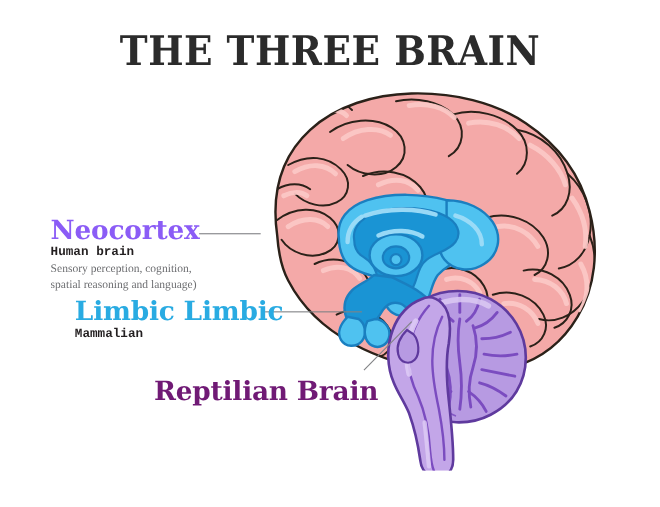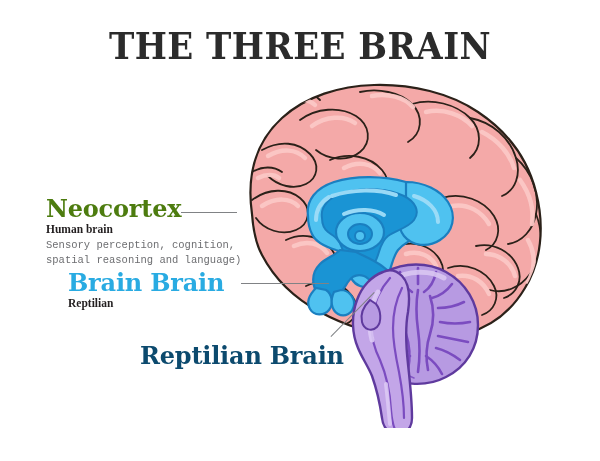--- a/index.html
+++ b/index.html
@@ -50,30 +50,30 @@
   .label-head {
     font-family: "DejaVu Serif", serif;
     font-weight: bold;
     font-size: 24px;
     line-height: 1.05;
     letter-spacing: -0.2px;
     white-space: nowrap;
     margin: 0;
   }
   .label-sub {
-    font-family: Liberation Serif, serif;
+    font-family: Liberation Mono, monospace;
     font-weight: bold;
     font-size: 11.5px;
     color: #231f20;
     margin: 2px 0 0 0;
     line-height: 1.15;
     white-space: nowrap;
   }
   .label-desc {
-    font-family: Liberation Mono, monospace;
+    font-family: Liberation Serif, serif;
     font-size: 10.5px;
     color: #6d6e71;
     margin: 2px 0 0 0;
     line-height: 1.35;
     white-space: pre-line;
   }
 
   #label-neocortex { left: 46px; top: 196px; }
   #label-limbic    { left: 68px; top: 270px; }
   #label-reptilian { left: 140px; top: 343px; }
@@ -328,28 +328,28 @@
       <path d="M370,300 C364,306 360,314 362,322 C364,330 372,332 377,327
                C382,322 381,310 376,304 Z" fill="#b79ae2" stroke="#5f3a9e" stroke-width="2"></path>
     </g>
   </svg>
 
   <div class="leader" id="leader-neocortex"></div>
   <div class="leader" id="leader-limbic"></div>
   <div class="leader" id="leader-reptilian"></div>
 
   <div class="label-block" id="label-neocortex">
-    <p class="label-head" style="color:#4d7c0f">Neocortex</p>
+    <p class="label-head" style="color:#8b5cf6">Neocortex</p>
     <p class="label-sub">Human brain</p>
     <p class="label-desc">Sensory perception, cognition,
 spatial reasoning and language)</p>
   </div>
 
   <div class="label-block" id="label-limbic">
-    <p class="label-head" style="color:#29abe2">Brain Brain</p>
-    <p class="label-sub">Reptilian</p>
+    <p class="label-head" style="color:#29abe2">Limbic Limbic</p>
+    <p class="label-sub">Mammalian</p>
   </div>
 
   <div class="label-block" id="label-reptilian">
-    <p class="label-head" style="color:#0c4a6e">Reptilian Brain</p>
+    <p class="label-head" style="color:#701a75">Reptilian Brain</p>
   </div>
 
 </div>
 
 </body></html>

